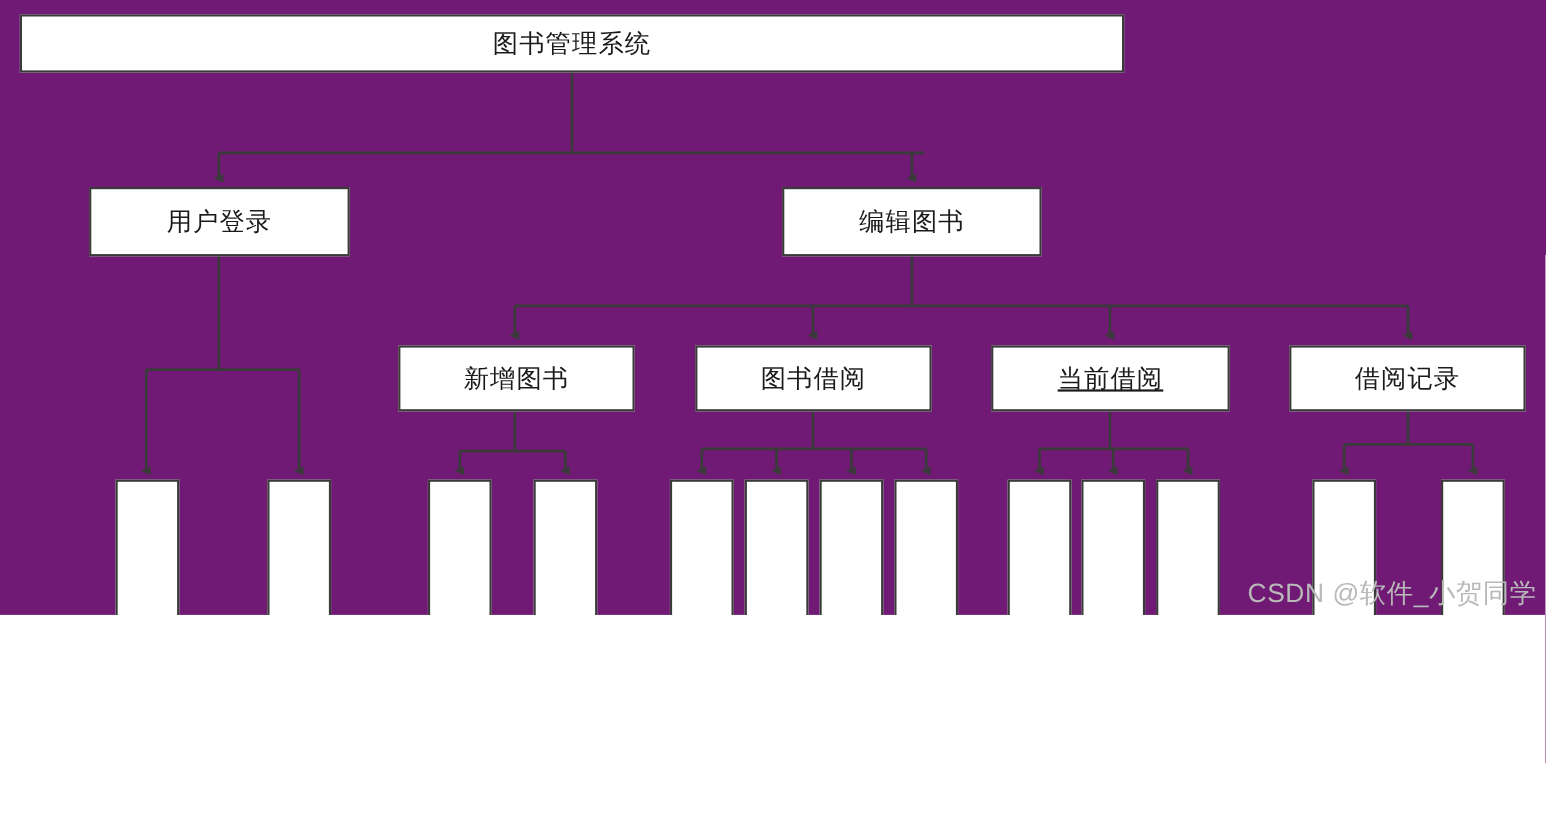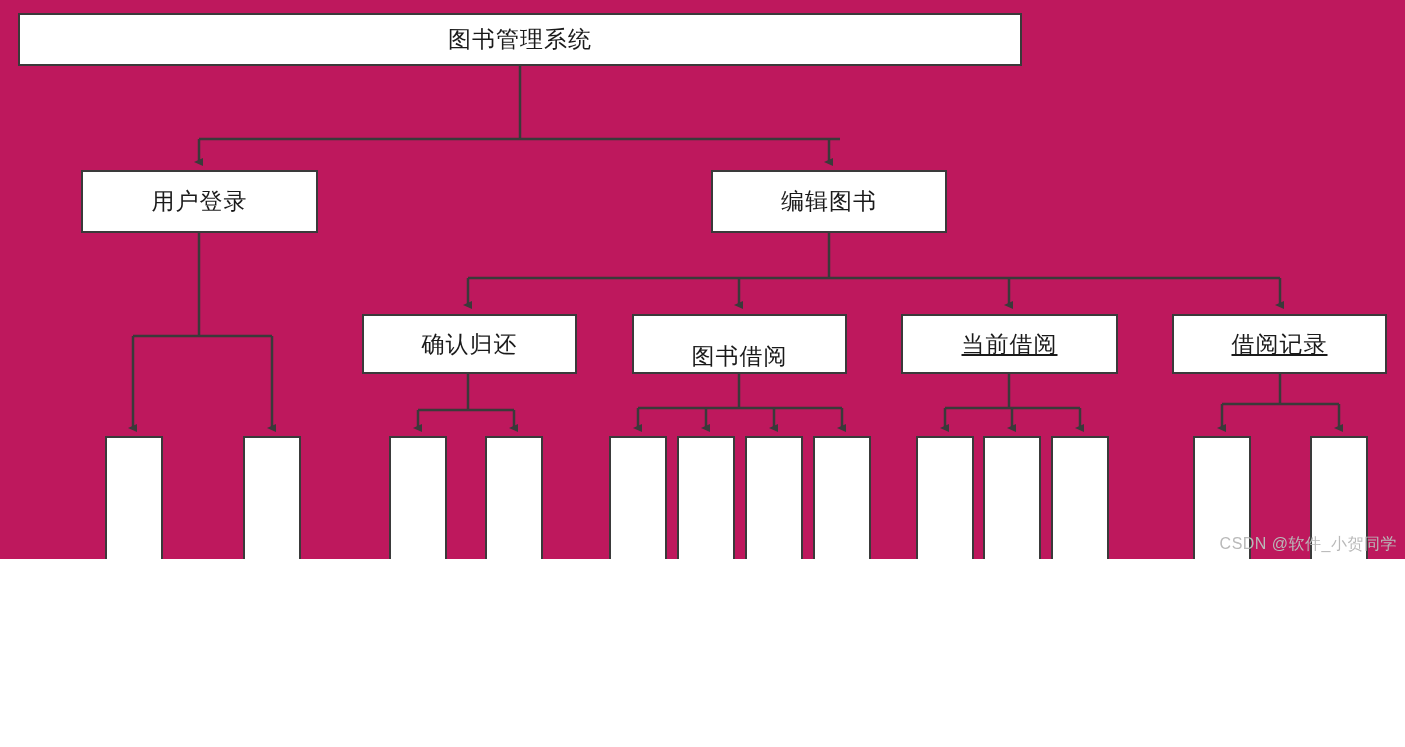--- a/index.html
+++ b/index.html
@@ -7,21 +7,21 @@
     padding: 0;
     background: #ffffff;
   }
   body {
     font-family: "Liberation Sans", "DejaVu Sans", sans-serif;
   }
   #canvas {
     position: relative;
     width: 1405px;
     height: 559px;
-    background: #be185d;
+    background: #701a75;
     overflow: hidden;
   }
   svg.wires {
     position: absolute;
     left: 0;
     top: 0;
     width: 1405px;
     height: 747px;
     pointer-events: none;
   }
@@ -51,21 +51,21 @@
   .node.vert .label {
     writing-mode: vertical-rl;
     text-orientation: upright;
     line-height: 1.06;
     white-space: nowrap;
   }
   .watermark {
     position: absolute;
     right: 8px;
     bottom: 4px;
-    font-size: 16px;
+    font-size: 24px;
     color: #b9b9b9;
     letter-spacing: 0.5px;
     white-space: nowrap;
   }
 </style>
 </head>
 <body>
 
 <div id="canvas">
 
@@ -124,29 +124,29 @@
   </div>
 
   <div class="node horiz" style="left:81px; top:170px; width:237px; height:63px;">
     <span class="label">用户登录</span>
   </div>
   <div class="node horiz" style="left:711px; top:170px; width:236px; height:63px;">
     <span class="label">编辑图书</span>
   </div>
 
   <div class="node horiz" style="left:362px; top:314px; width:215px; height:60px;">
-    <span class="label">确认归还</span>
+    <span class="label">新增图书</span>
   </div>
-  <div class="node horiz" style="left:632px; top:314px; width:215px; height:60px;align-items:flex-end;">
+  <div class="node horiz" style="left:632px; top:314px; width:215px; height:60px;">
     <span class="label">图书借阅</span>
   </div>
   <div class="node horiz" style="left:901px; top:314px; width:217px; height:60px;text-decoration:underline;">
     <span class="label">当前借阅</span>
   </div>
-  <div class="node horiz" style="left:1172px; top:314px; width:215px; height:60px;text-decoration:underline;">
+  <div class="node horiz" style="left:1172px; top:314px; width:215px; height:60px;">
     <span class="label">借阅记录</span>
   </div>
 
   <div class="node vert" style="left:105px; top:436px; width:58px; height:298px;">
     <span class="label">用户登录</span>
   </div>
   <div class="node vert" style="left:243px; top:436px; width:58px; height:298px;">
     <span class="label">注销登录</span>
   </div>
 

